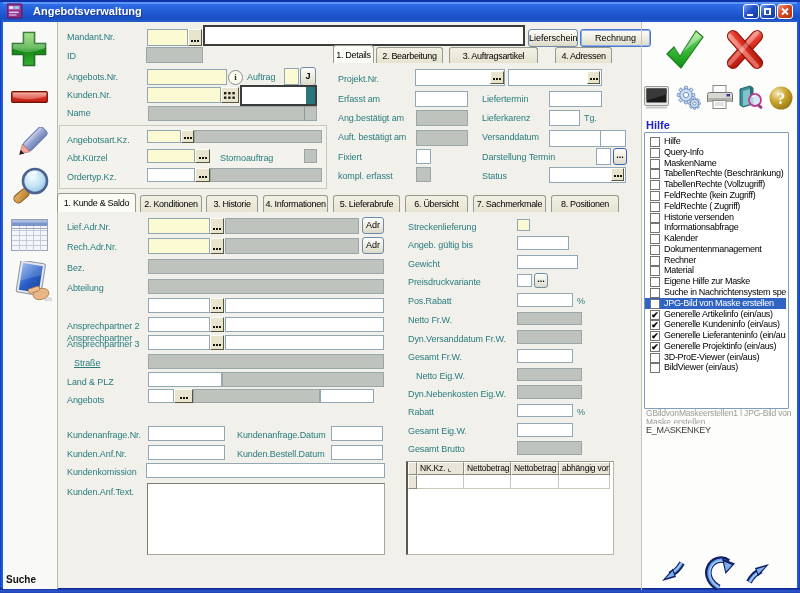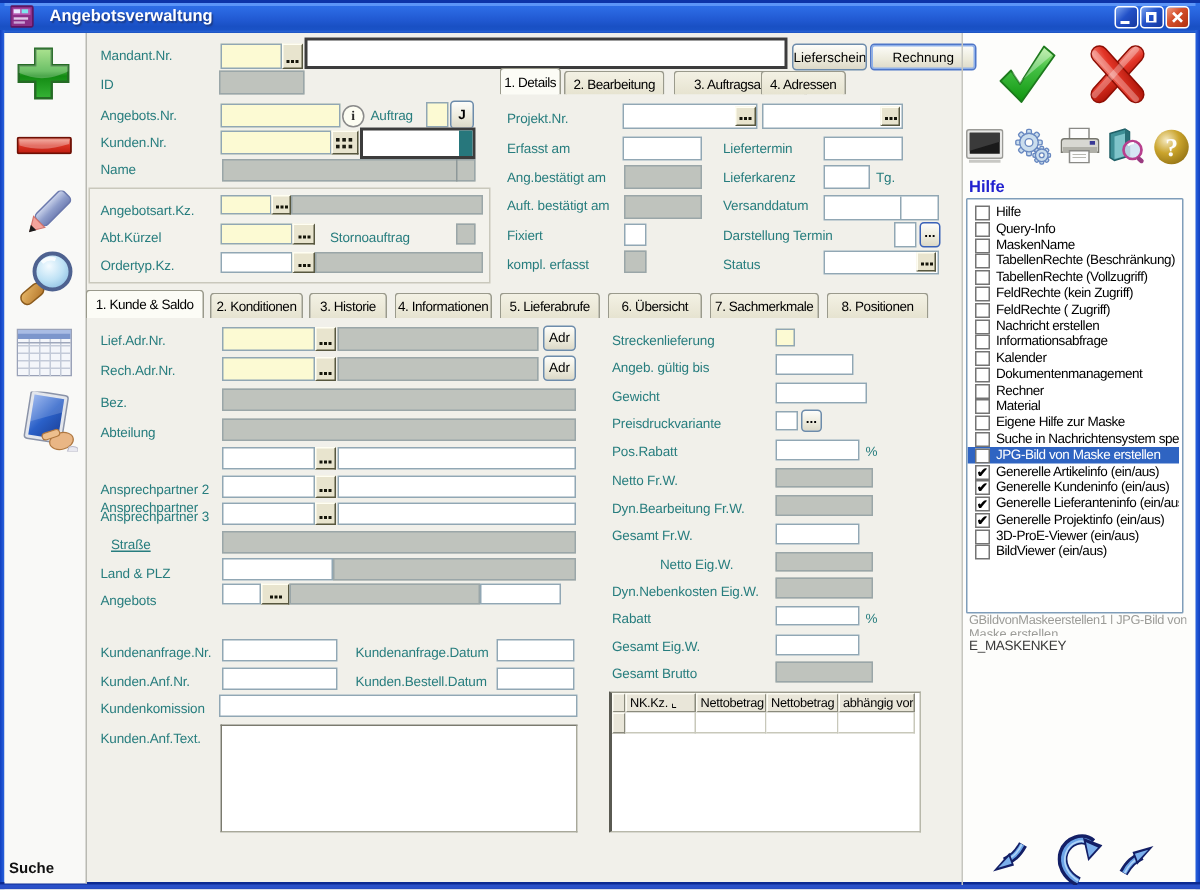--- a/index.html
+++ b/index.html
@@ -183,21 +183,21 @@
 <div class="f" style="left:147px;top:168px;width:48px;height:14px;"></div>
 <div class="b3" style="left:195px;top:168px;width:15px;height:14px;">
       <span class="d"></span>
     </div>
 <div class="f fg" style="left:210px;top:168px;width:112px;height:14px;"></div>
 <div class="xbtn" style="left:528px;top:29px;width:50px;height:18px;line-height:16px;">Lieferschein</div>
 <div class="xbtn" style="left:580px;top:29px;width:71px;height:18px;line-height:16px;border-color:#4e76c8;box-shadow:0 0 0 1px #8eb0ea inset;">Rechnung</div>
 <div class="tab tabon" style="left:333px;top:45px;width:41px;height:18px;line-height:18px;">1. Details</div>
 <div class="tab" style="left:376px;top:47px;width:67px;height:16px;line-height:16px;">2. Bearbeitung</div>
 <div class="tab" style="left:449px;top:47px;width:89px;height:16px;line-height:16px;">3. Auftragsartikel</div>
-<div class="tab" style="left:507px;top:47px;width:57px;height:16px;line-height:16px;">4. Adressen</div>
+<div class="tab" style="left:555px;top:47px;width:57px;height:16px;line-height:16px;">4. Adressen</div>
 <div class="lbl" style="left:338px;top:74px;">Projekt.Nr.</div>
 <div class="f" style="left:415px;top:69px;width:90px;height:17px;"></div>
 <div class="b3" style="left:490px;top:71px;width:14px;height:13px;">
       <span class="d"></span>
     </div>
 <div class="f" style="left:508px;top:69px;width:94px;height:17px;"></div>
 <div class="b3" style="left:587px;top:71px;width:13px;height:13px;">
       <span class="d"></span>
     </div>
 <div class="lbl" style="left:338px;top:94px;">Erfasst am</div>
@@ -301,25 +301,25 @@
 <div class="lbl" style="left:408px;top:259px;">Gewicht</div>
 <div class="f" style="left:517px;top:255px;width:61px;height:14px;"></div>
 <div class="lbl" style="left:408px;top:277px;">Preisdruckvariante</div>
 <div class="f" style="left:517px;top:274px;width:15px;height:13px;"></div>
 <div class="xbtn" style="left:534px;top:273px;width:14px;height:15px;line-height:11px;font-weight:bold;">...</div>
 <div class="lbl" style="left:408px;top:296px;">Pos.Rabatt</div>
 <div class="f" style="left:517px;top:293px;width:56px;height:14px;"></div>
 <div class="lbl" style="left:577px;top:296px;">%</div>
 <div class="lbl" style="left:408px;top:315px;">Netto Fr.W.</div>
 <div class="f fg" style="left:517px;top:312px;width:65px;height:13px;"></div>
-<div class="lbl" style="left:408px;top:334px;">Dyn.Bearbeitung Fr.W.</div>
+<div class="lbl" style="left:408px;top:334px;">Dyn.Versanddatum Fr.W.</div>
 <div class="f fg" style="left:517px;top:330px;width:65px;height:14px;"></div>
 <div class="lbl" style="left:408px;top:352px;">Gesamt Fr.W.</div>
 <div class="f" style="left:517px;top:349px;width:56px;height:14px;"></div>
-<div class="lbl" style="left:416px;top:371px;padding-left:24px;">Netto Eig.W.</div>
+<div class="lbl" style="left:392px;top:371px;padding-left:24px;">Netto Eig.W.</div>
 <div class="f fg" style="left:517px;top:368px;width:65px;height:13px;"></div>
 <div class="lbl" style="left:408px;top:389px;">Dyn.Nebenkosten Eig.W.</div>
 <div class="f fg" style="left:517px;top:385px;width:65px;height:14px;"></div>
 <div class="lbl" style="left:408px;top:407px;">Rabatt</div>
 <div class="f" style="left:517px;top:404px;width:56px;height:13px;"></div>
 <div class="lbl" style="left:577px;top:407px;">%</div>
 <div class="lbl" style="left:408px;top:426px;">Gesamt Eig.W.</div>
 <div class="f" style="left:517px;top:423px;width:56px;height:14px;"></div>
 <div class="lbl" style="left:408px;top:444px;">Gesamt Brutto</div>
 <div class="f fg" style="left:517px;top:441px;width:65px;height:14px;"></div>
@@ -425,21 +425,21 @@
 <div class="li" style="left:19px;top:25px;color:#000;">MaskenName</div>
 <div class="ck" style="left:5px;top:36px;"></div>
 <div class="li" style="left:19px;top:35px;color:#000;">TabellenRechte (Beschränkung)</div>
 <div class="ck" style="left:5px;top:47px;"></div>
 <div class="li" style="left:19px;top:46px;color:#000;">TabellenRechte (Vollzugriff)</div>
 <div class="ck" style="left:5px;top:58px;"></div>
 <div class="li" style="left:19px;top:57px;color:#000;">FeldRechte (kein Zugriff)</div>
 <div class="ck" style="left:5px;top:69px;"></div>
 <div class="li" style="left:19px;top:68px;color:#000;">FeldRechte ( Zugriff)</div>
 <div class="ck" style="left:5px;top:80px;"></div>
-<div class="li" style="left:19px;top:79px;color:#000;">Nachricht erstellen</div>
+<div class="li" style="left:19px;top:79px;color:#000;">Historie versenden</div>
 <div class="ck" style="left:5px;top:90px;"></div>
 <div class="li" style="left:19px;top:89px;color:#000;">Informationsabfrage</div>
 <div class="ck" style="left:5px;top:101px;"></div>
 <div class="li" style="left:19px;top:100px;color:#000;">Kalender</div>
 <div class="ck" style="left:5px;top:112px;"></div>
 <div class="li" style="left:19px;top:111px;color:#000;">Dokumentenmanagement</div>
 <div class="ck" style="left:5px;top:123px;"></div>
 <div class="li" style="left:19px;top:122px;color:#000;">Rechner</div>
 <div class="ck" style="left:5px;top:133px;"></div>
 <div class="li" style="left:19px;top:132px;color:#000;">Material</div>

